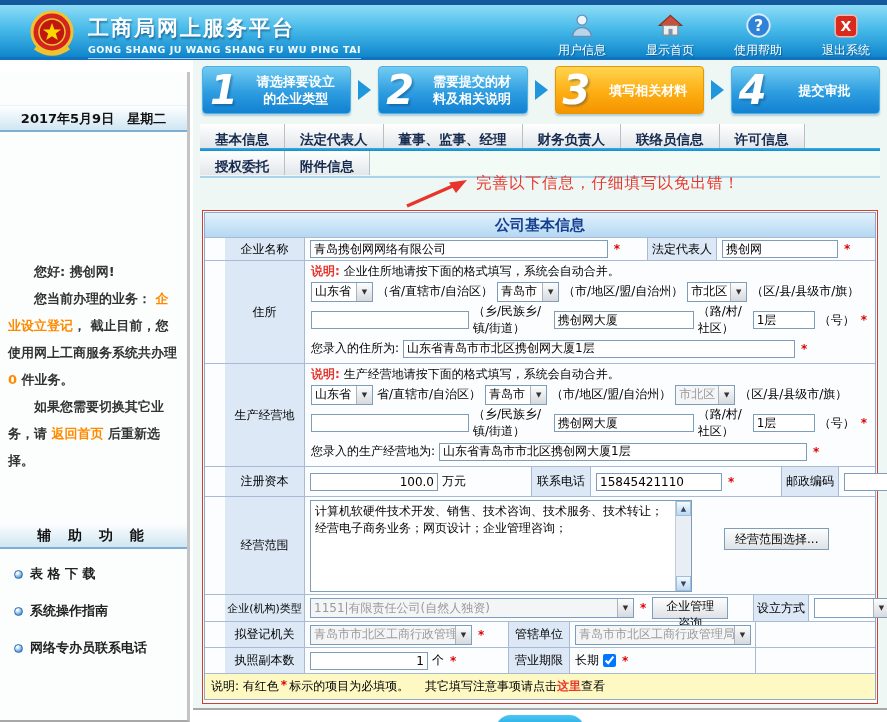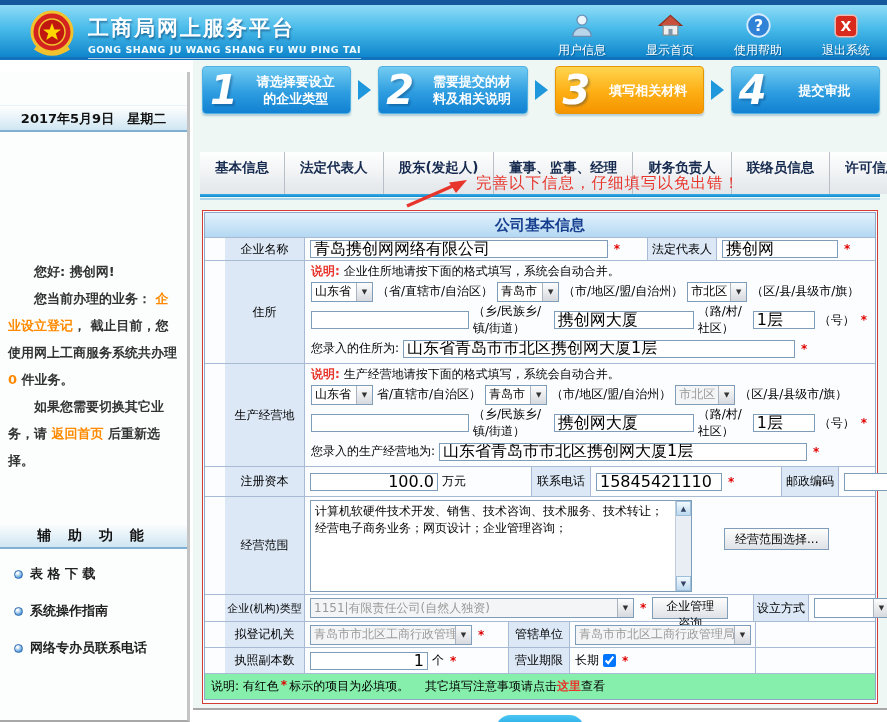--- a/index.html
+++ b/index.html
@@ -55,23 +55,23 @@
   .step-num { width:42px; text-align:center; font-size:40px; font-weight:bold; font-style:italic;
     color:#fff; line-height:46px; text-shadow:2px 2px 2px rgba(0,40,90,.3); }
   .step-label { flex:1; color:#fff; font-weight:bold; font-size:13px; line-height:17px;
     text-align:center; padding-right:4px; }
   .chev { width:0; height:0; border-left:13px solid #1f97dc; border-top:10px solid transparent;
     border-bottom:10px solid transparent; margin:0 7px; }
 
   
   .tabs-block { position:absolute; left:7px; top:64px; width:680px; }
   .tabrow { display:flex; }
-  .tab { height:42px; line-height:30px; padding:0 15px; font-size:13.5px; font-weight:bold;
+  .tab { height:24px; line-height:30px; padding:0 15px; font-size:13.5px; font-weight:bold;
     color:#152a4e; background:linear-gradient(180deg,#ffffff,#e2e6ea);
-    border-right:1px solid #b9bfc6; cursor:pointer; white-space:nowrap;margin-top:28px; }
+    border-right:1px solid #b9bfc6; cursor:pointer; white-space:nowrap; }
   .tab-underline1 { height:3px; background:linear-gradient(180deg,#35aee6,#1488cc); }
   .tab-underline2 { height:2px; background:#a9d4ea; margin-top:1px; }
   .tabrow2-wrap { background:#f3fbf7; }
 
   .notice { position:absolute; left:283px; top:113px; color:#e8352b; font-size:15.5px;
     letter-spacing:1px; white-space:nowrap; }
   .red-arrow { position:absolute; left:210px; top:116px; }
 
   
   .formbox { position:absolute; left:9px; top:150px; width:676px; height:494px;
@@ -84,42 +84,42 @@
     color:#173f8f; }
   .lab { background:#dce8f6; display:flex; align-items:center; justify-content:center;
     text-align:center; border-right:1px solid #a8bad4; flex-shrink:0; padding:0 2px;margin-left:20px; }
   .w80 { width:80px; }
   .cell { display:flex; align-items:center; padding:2px 5px; gap:4px; }
   .grow { flex:1; min-width:0; }
   .cell-col { flex:1; min-width:0; padding:1px 6px 3px 6px; }
   .line { display:flex; align-items:center; min-height:23px; gap:4px; flex-wrap:nowrap; }
   .redtag { color:#e8352b; font-weight:bold; }
   .star { color:#e00000; font-weight:bold; padding:0 2px; }
-  input[type=text] { height:18px; border:1px solid #7f9db9; font-size:16px; padding:0 3px;
+  input[type=text] { height:18px; border:1px solid #7f9db9; font-size:12px; padding:0 3px;
     font-family:inherit; background:#fff; }
   .ralign { text-align:right; }
   .sel { display:inline-flex; align-items:center; height:20px; background:#fff;
     border:1px solid #7f9db9; font-size:12px; cursor:default; flex-shrink:0; }
   .sel .txt { flex:1; padding:0 3px; white-space:nowrap; overflow:hidden; }
   .sel .arr { width:16px; align-self:stretch; background:linear-gradient(180deg,#fdfdfd,#d6d9de);
     border-left:1px solid #a9b4c0; display:flex; align-items:center; justify-content:center;
     font-size:7px; color:#333; }
   .sel.dis { background:#f4f5f6; }
   .sel.dis .txt { color:#9a9a9a; }
   .gbtn { height:22px; padding:0 10px; font-size:12px; font-family:inherit;
     background:linear-gradient(180deg,#fdfdfd,#dfe2e6); border:1px solid #7f9db9; cursor:pointer; }
   .scope-wrap { width:382px; height:92px; border:1px solid #7f9db9; display:flex; background:#fff; }
   .scope-wrap textarea { flex:1; border:none; resize:none; font-size:12px; line-height:17px;
     padding:2px 4px; font-family:inherit; outline:none; }
   .fake-scroll { width:16px; background:#e8eef4; border-left:1px solid #c0ccd8;
     display:flex; flex-direction:column; justify-content:space-between; }
   .fs-btn { height:15px; background:linear-gradient(180deg,#f4fafe,#bcd8ee);
     border:1px solid #9cc0dc; font-size:7px; color:#346; display:flex;
     align-items:center; justify-content:center; }
-  .foot-note { padding:4px 6px; background:#86efac; }
+  .foot-note { padding:4px 6px; background:#fef9c3; }
   .next-btn { display:block; margin:15px auto 0 auto; width:88px; height:29px;
     border:none; border-radius:15px; color:#fff; font-size:15px; font-weight:bold;
     font-family:inherit; cursor:pointer; letter-spacing:2px;
     background:linear-gradient(180deg,#4cc6f2 0%,#17a2e2 50%,#0b8cd2 100%);
     box-shadow:0 2px 3px rgba(0,60,110,.4); }
   input[type=checkbox]{ width:13px; height:13px; }
 </style>
 </head>
 <body>
 
@@ -226,27 +226,30 @@
       <div class="step">
         <span class="step-num">4</span>
         <span class="step-label">提交审批</span>
       </div>
     </div>
 
     <div class="tabs-block">
       <div class="tabrow">
         <div class="tab">基本信息</div>
         <div class="tab">法定代表人</div>
-        <div class="tab">股东(发起人)</div>
         <div class="tab">董事、监事、经理</div>
         <div class="tab">财务负责人</div>
         <div class="tab">联络员信息</div>
         <div class="tab">许可信息</div>
       </div>
       <div class="tab-underline1"></div>
+      <div class="tabrow tabrow2-wrap">
+        <div class="tab">授权委托</div>
+        <div class="tab">附件信息</div>
+      </div>
       <div class="tab-underline2"></div>
     </div>
 
     <div class="notice">完善以下信息，仔细填写以免出错！</div>
     <span class="red-arrow">
       <svg width="66" height="34" viewBox="0 0 66 34">
         <line x1="4" y1="30" x2="52" y2="9" stroke="#e8352b" stroke-width="3.5"></line>
         <polygon points="64,4 46,6.5 53,17" fill="#e8352b"></polygon>
       </svg>
     </span>

